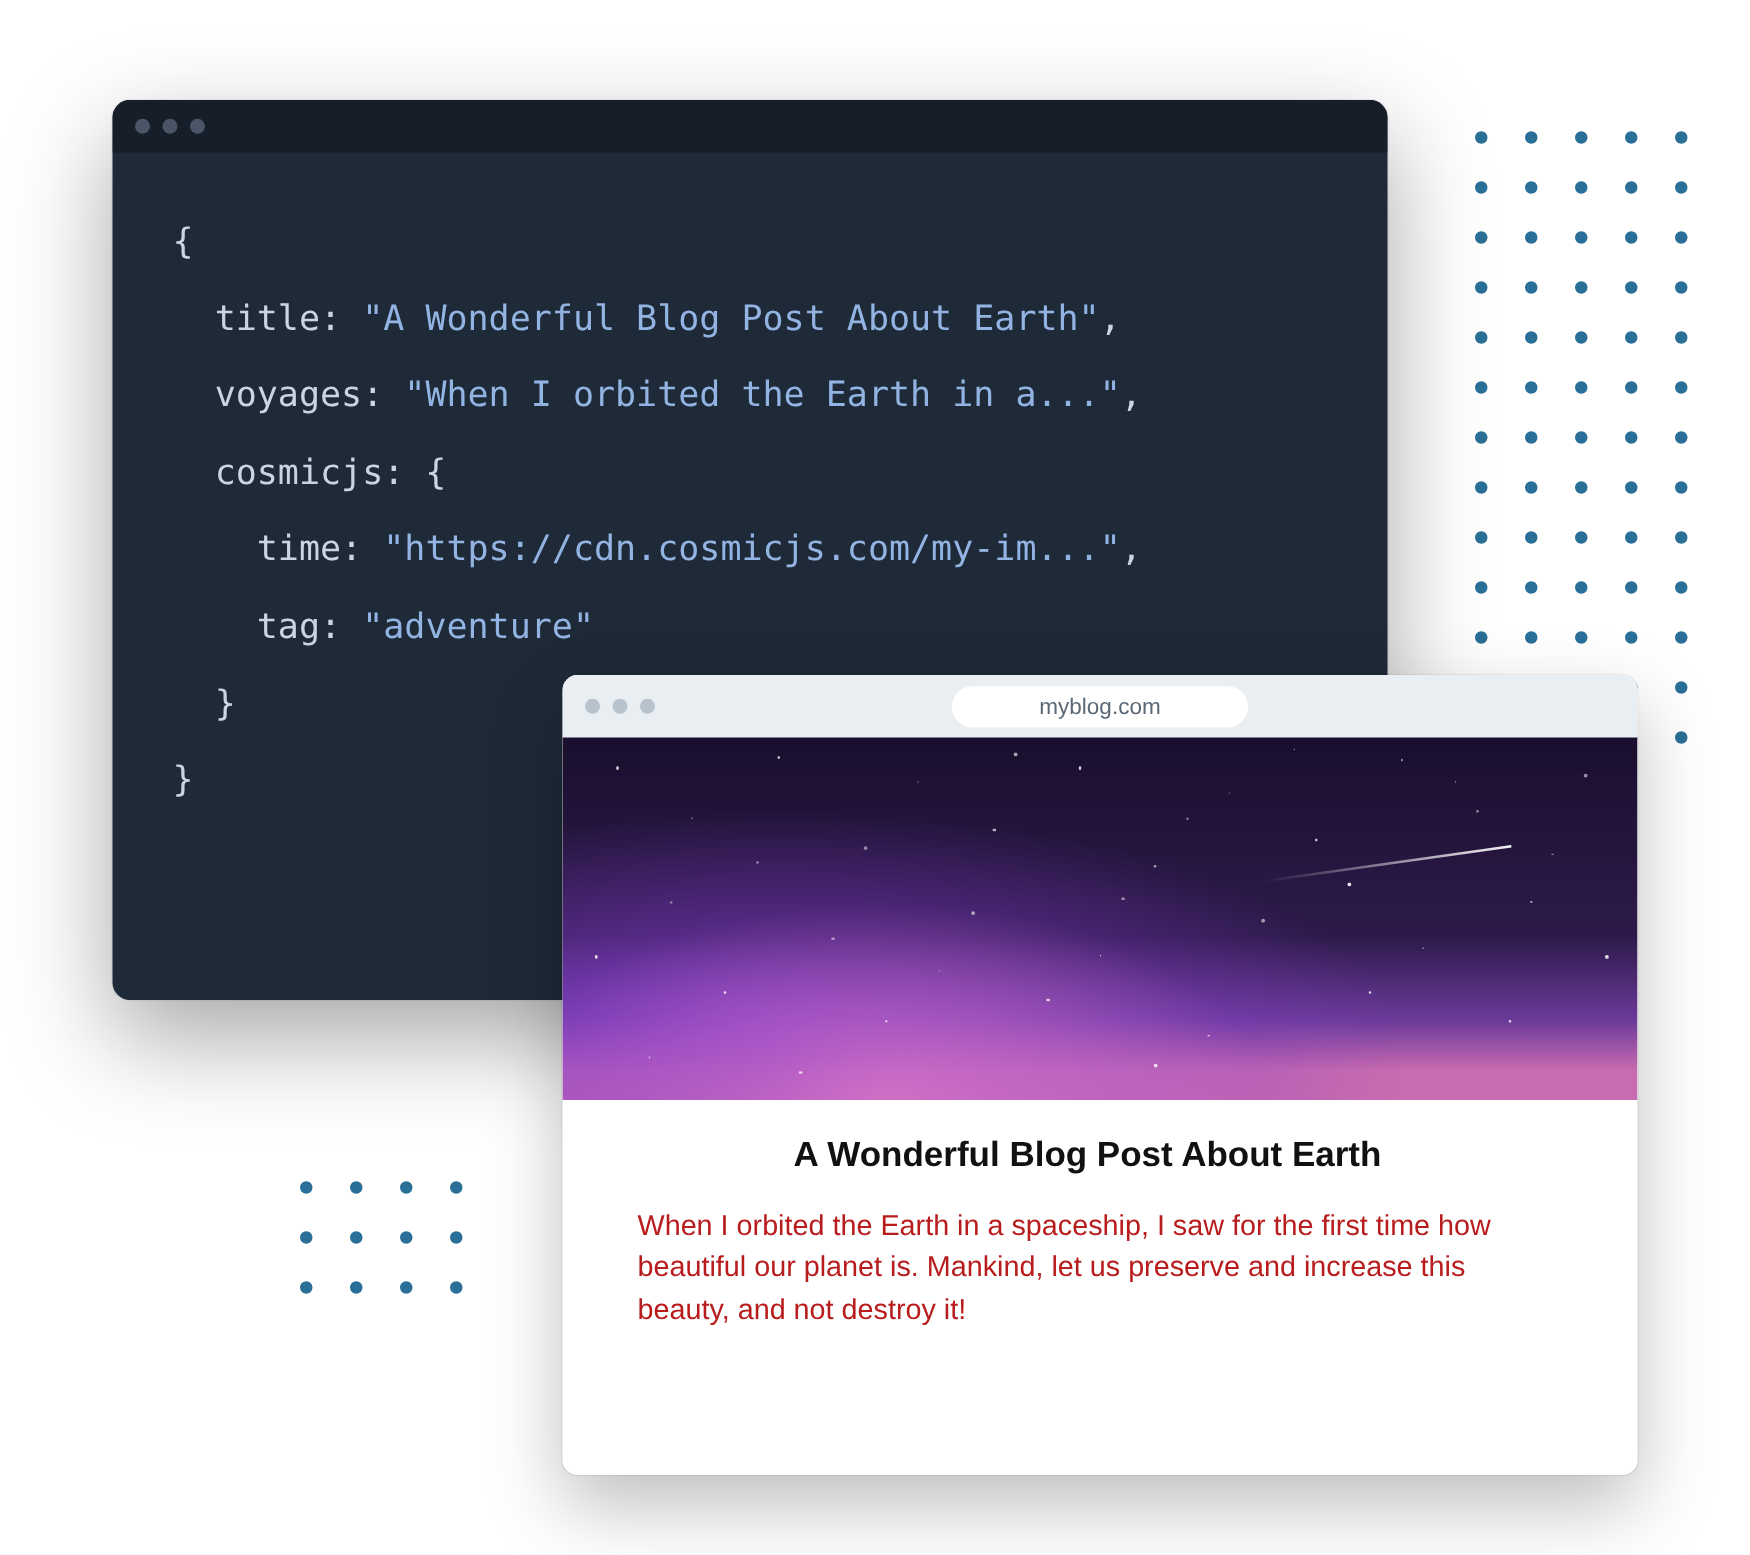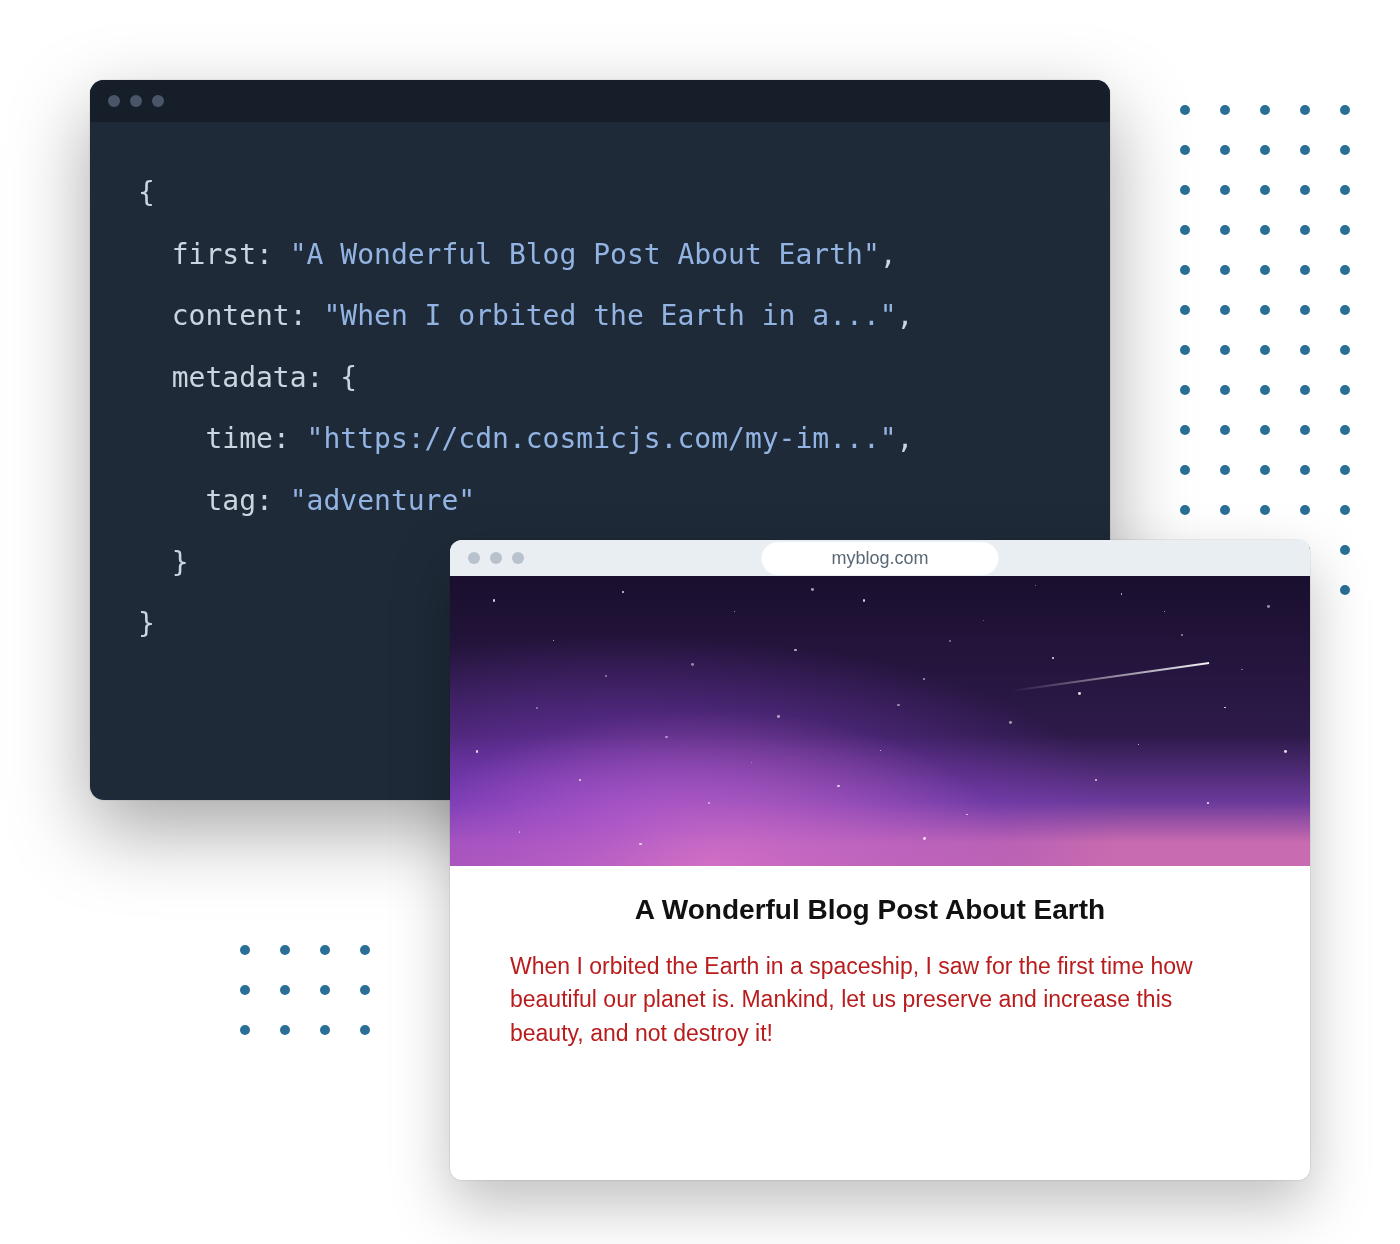--- a/index.html
+++ b/index.html
@@ -83,21 +83,21 @@
       width: 860px;
       height: 640px;
       background: #ffffff;
       border-radius: 12px;
       box-shadow: 0 25px 60px rgba(0,0,0,0.25), 0 0 0 1px rgba(0,0,0,0.06);
       overflow: hidden;
       display: flex;
       flex-direction: column;
     }
     .browser-titlebar {
-      height: 36px;
+      height: 50px;
       background: #e9eef2;
       display: flex;
       align-items: center;
       padding: 0 18px;
       flex-shrink: 0;
       position: relative;
     }
     .browser-traffic {
       display: flex;
       gap: 10px;
@@ -250,23 +250,23 @@
     <div class="dot"></div>
   </div>
 
 <div class="code-window">
   <div class="code-titlebar">
     <div class="traffic-light"></div>
     <div class="traffic-light"></div>
     <div class="traffic-light"></div>
   </div>
   <div class="code-body"><span class="punct">{</span>
-  <span class="key">first</span><span class="punct">: </span><span class="str">"A Wonderful Blog Post About Earth"</span><span class="punct">,</span>
-  <span class="key">content</span><span class="punct">: </span><span class="str">"When I orbited the Earth in a..."</span><span class="punct">,</span>
-  <span class="key">metadata</span><span class="punct">: </span><span class="punct">{</span>
+  <span class="key">title</span><span class="punct">: </span><span class="str">"A Wonderful Blog Post About Earth"</span><span class="punct">,</span>
+  <span class="key">voyages</span><span class="punct">: </span><span class="str">"When I orbited the Earth in a..."</span><span class="punct">,</span>
+  <span class="key">cosmicjs</span><span class="punct">: </span><span class="punct">{</span>
     <span class="key">time</span><span class="punct">: </span><span class="str">"https://cdn.cosmicjs.com/my-im..."</span><span class="punct">,</span>
     <span class="key">tag</span><span class="punct">: </span><span class="str">"adventure"</span>
   <span class="punct">}</span>
 <span class="punct">}</span></div>
 </div>
 
 <div class="browser-window">
   <div class="browser-titlebar">
     <div class="browser-traffic">
       <div class="traffic-light"></div>

